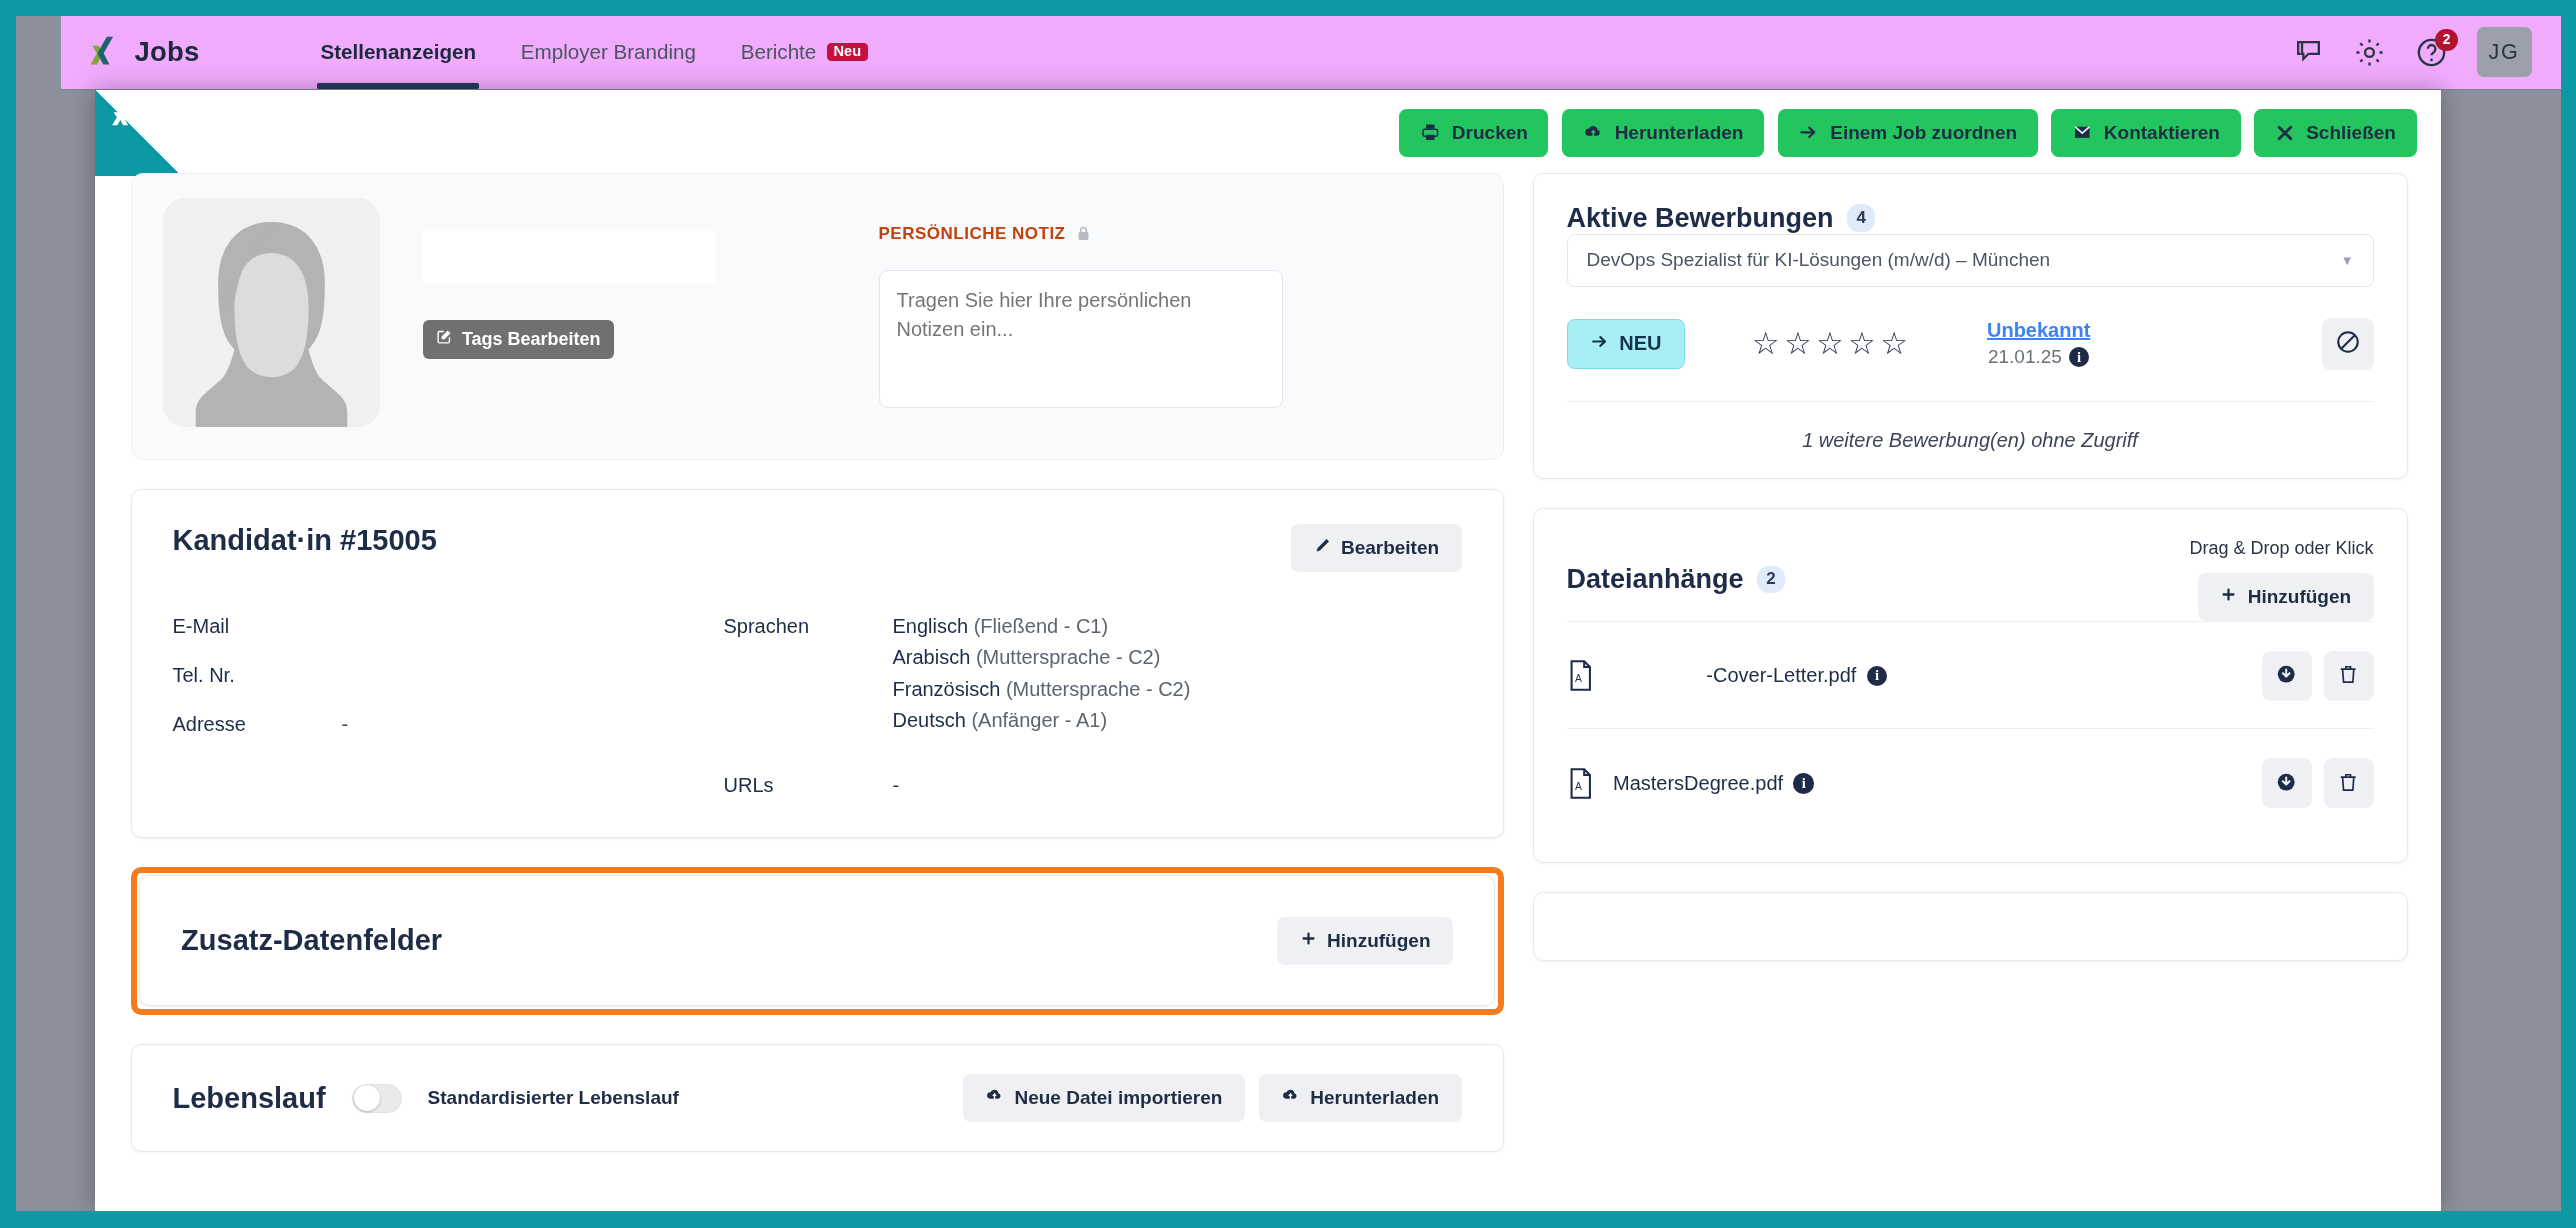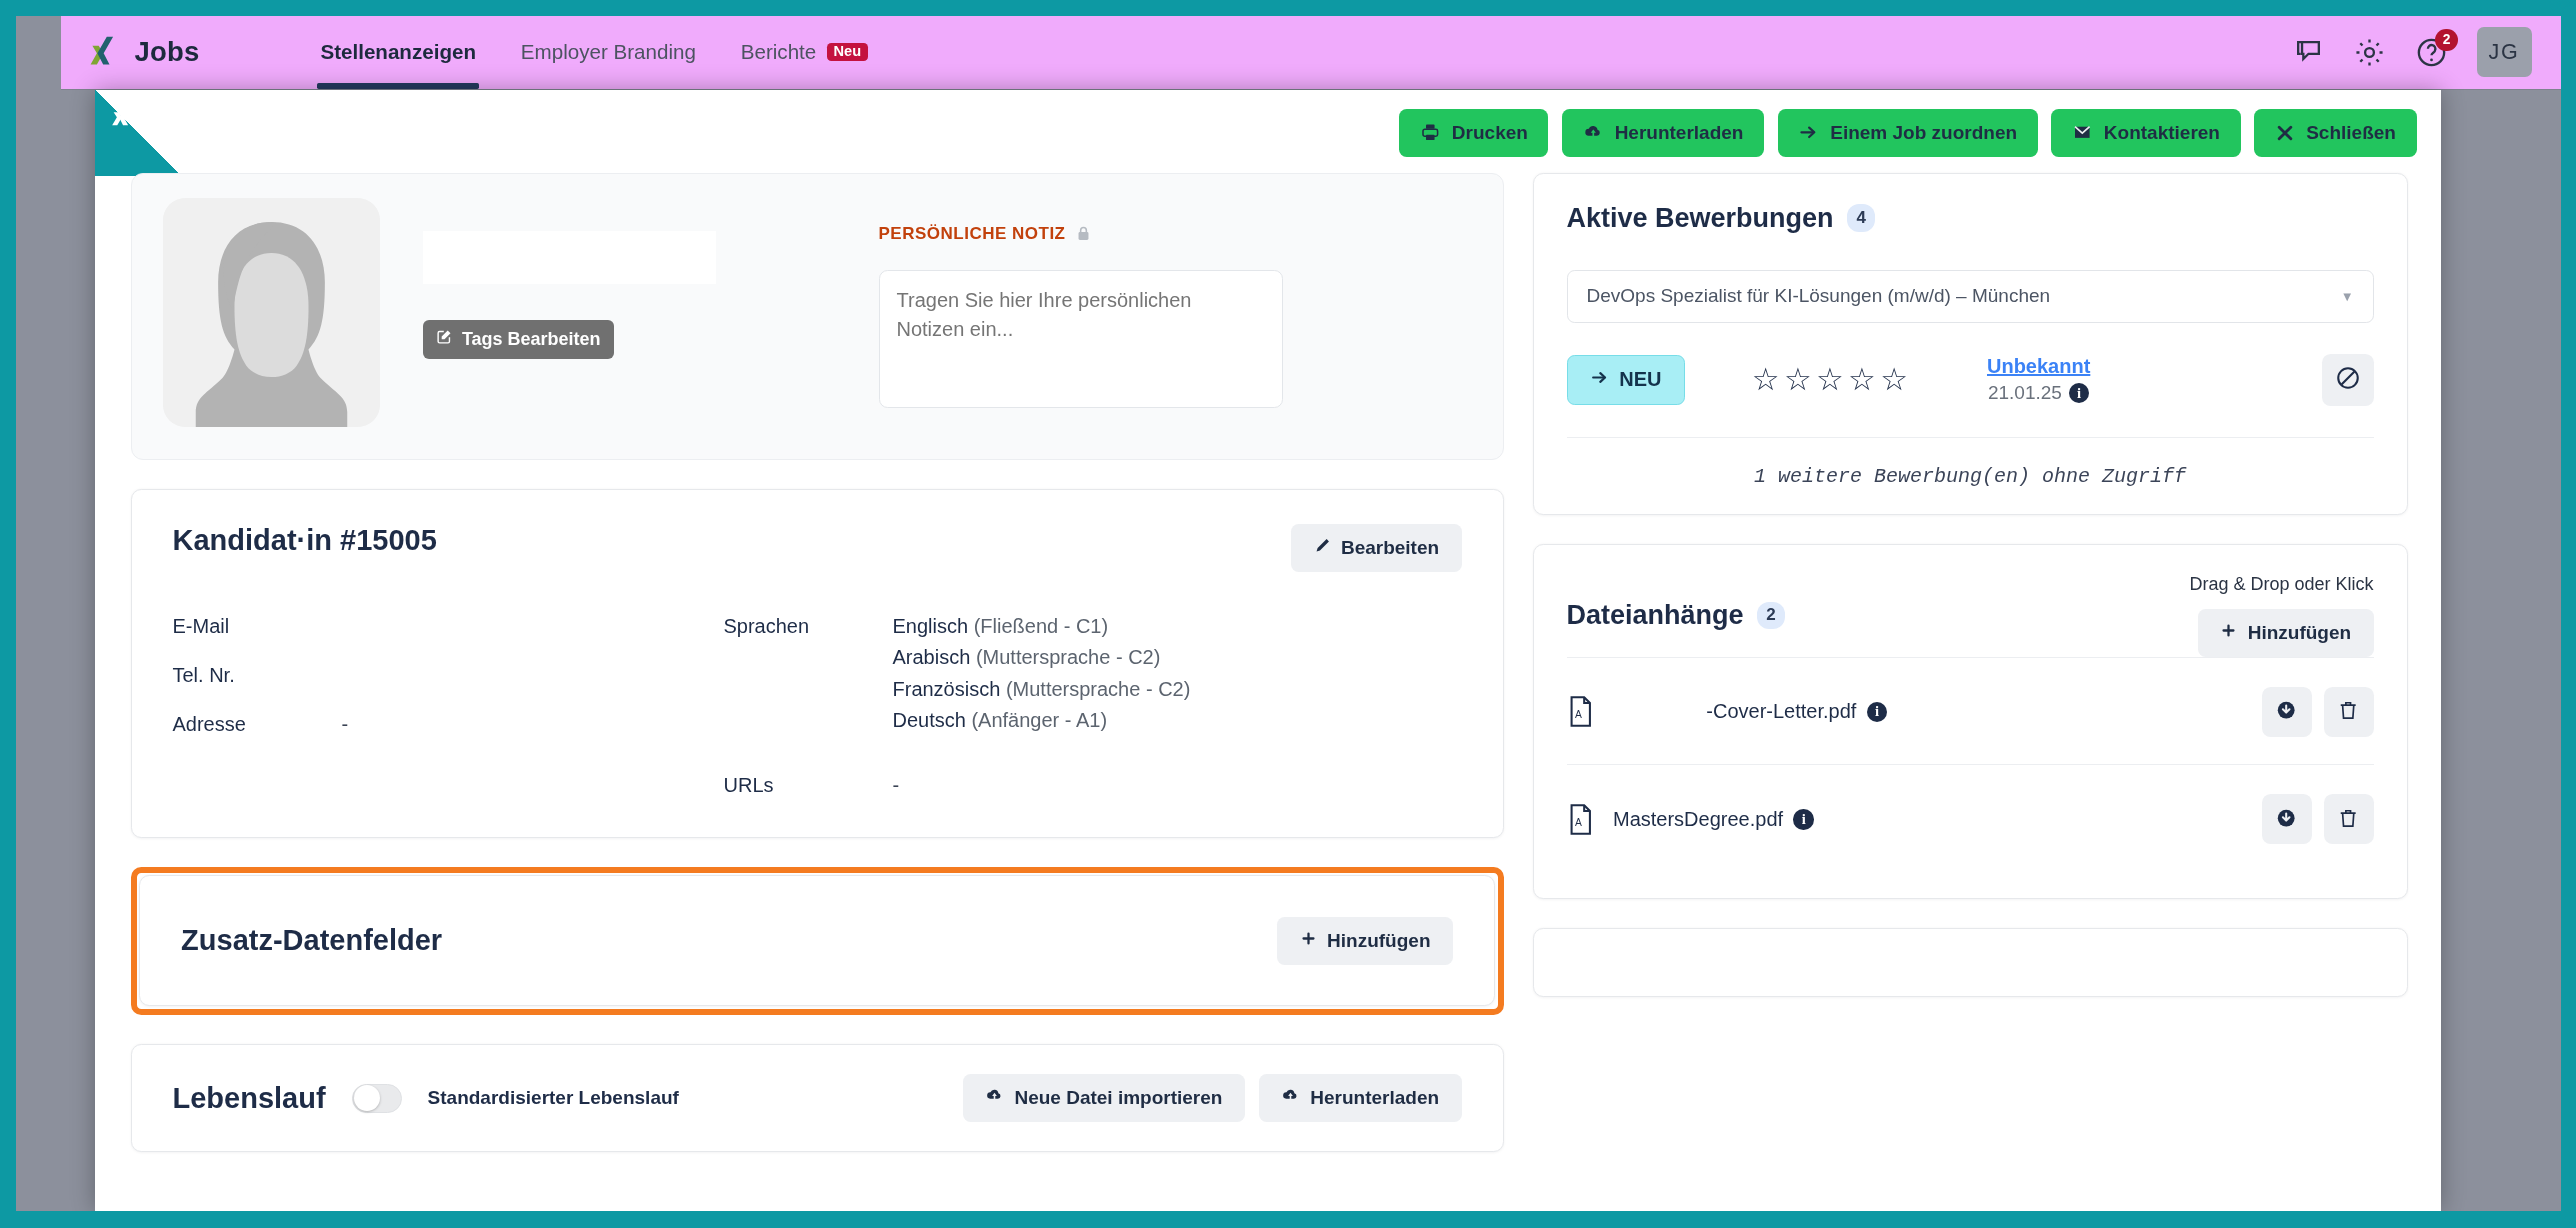--- a/index.html
+++ b/index.html
@@ -188,21 +188,20 @@
   
   .r-card { padding: 29px 33px 26px; }
   .r-head { display: flex; align-items: center; justify-content: space-between; }
   .r-title { font-size: 27px; font-weight: bold; color: #1e2c47; display: flex; align-items: center; gap: 13.8px; }
   .count-pill {
     background: #dfeafb; color: #2b3a55; font-size: 17px; font-weight: 600;
     border-radius: 12px; min-width: 27.5px; height: 27.5px; padding: 0 7.7px;
     display: inline-flex; align-items: center; justify-content: center;
   }
   #job-select {
-    margin-top: 36px;
     width: 100%; height: 53px;
     border: 0.9px solid #e2e5e9; border-radius: 7.7px;
     background: #fff; display: flex; align-items: center;
     padding: 8px 19px; font-size: 19px; color: #4c5564; cursor: pointer;
   }
   #job-select .caret { margin-left: auto; color: #9aa1ac; font-size: 13px; }
   #app-row {
     display: flex; align-items: center; margin-top: 31px; padding-bottom: 31px;
     border-bottom: 0.9px solid #eceef1;
   }
@@ -221,21 +220,21 @@
     font-size: 19px; color: #6a717c; margin-top: 4.3px;
     display: flex; align-items: center; justify-content: center; gap: 6.9px;
   }
   #reject-btn {
     margin-left: auto; background: #eef0f3; border: none; border-radius: 8.6px;
     width: 52px; height: 52px; display: flex; align-items: center; justify-content: center;
     cursor: pointer; color: #1e2c47;
   }
   #no-access {
     text-align: center; margin-top: 27.5px; font-size: 20px;
-    font-style: italic; color: #3b4458; font-family: Liberation Mono, monospace;
+    font-style: italic; color: #3b4458;
   }
 
   
   #att-right { text-align: right; }
   #dragdrop { font-size: 18px; color: #2b3444; }
   #att-add { margin-top: 13.8px; }
   .att-row {
     display: flex; align-items: center; padding: 29px 0 27.5px;
     border-top: 0.9px solid #eceef1;
   }

